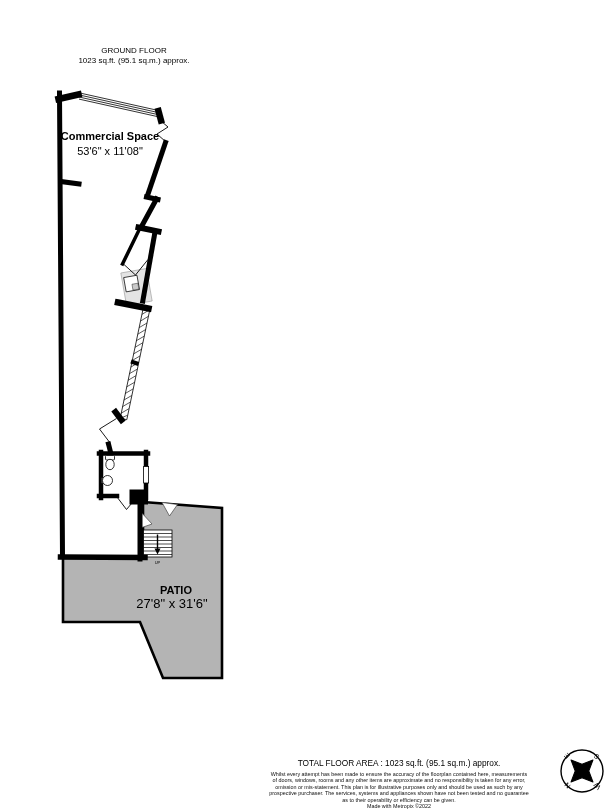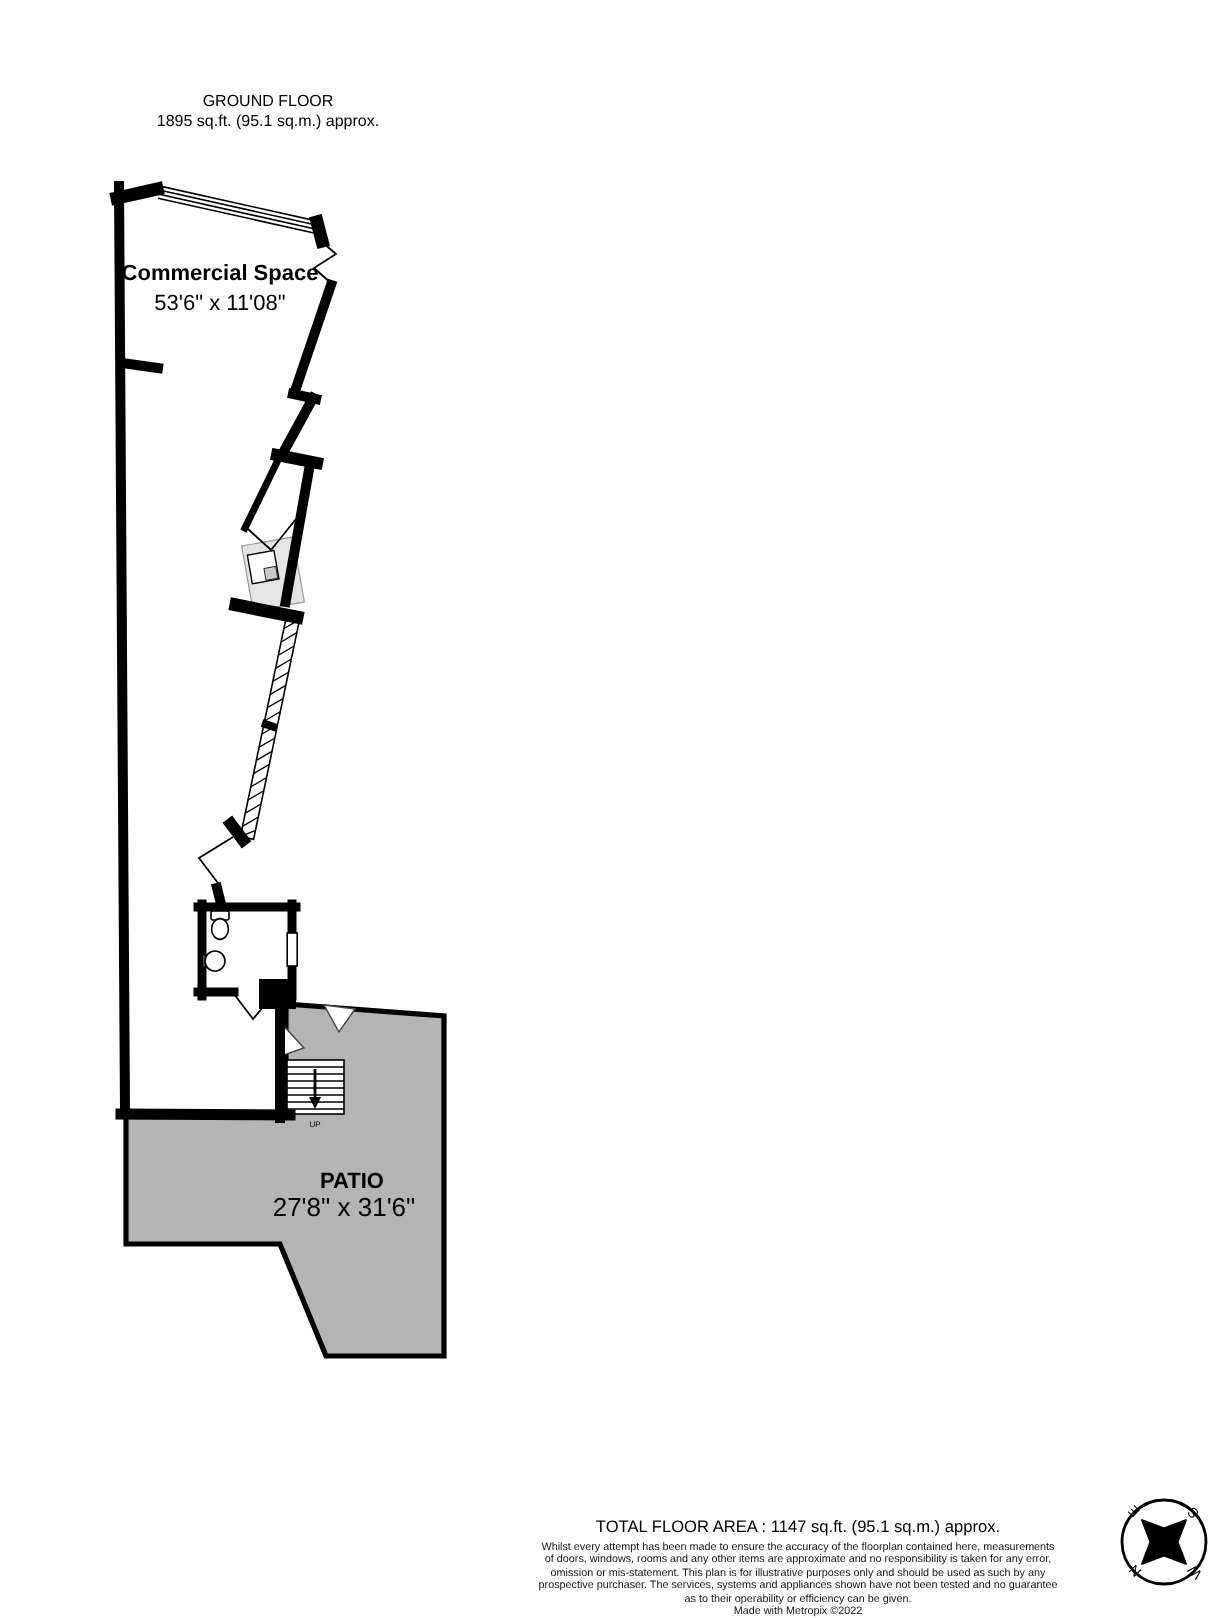--- a/index.html
+++ b/index.html
@@ -17,21 +17,21 @@
     position:absolute;left:238px;top:758px;width:322px;text-align:center;
   }
   .footer .total{font-size:8.3px;line-height:10px;margin-bottom:3px;}
   .footer .disc{font-size:5.4px;line-height:6.4px;color:#111;}
 </style>
 </head>
 <body>
 
 <div class="header">
   <div>GROUND FLOOR</div>
-  <div>1895 sq.ft. (95.1 sq.m.) approx.</div>
+  <div>1023 sq.ft. (95.1 sq.m.) approx.</div>
 </div>
 
 <svg class="plan-svg" width="608" height="809" viewBox="0 0 608 809">
 
   <g>
     <polygon points="143,502 222,508 222,678 163,678 140,622 63,622 63,557 143,557" fill="#b4b4b4" stroke="#000" stroke-width="2.6" stroke-linejoin="miter"></polygon>
   </g>
 
   <g>
     <rect x="143.5" y="530" width="28.5" height="27" fill="#fff" stroke="#000" stroke-width="0.8"></rect>
@@ -158,20 +158,20 @@
     <g transform="rotate(225 582 771)" font-size="7" text-anchor="middle">
       <text x="582" y="753">N</text>
       <text x="603.5" y="773.5">E</text>
       <text x="582" y="794">S</text>
       <text x="560.5" y="773.5">W</text>
     </g>
   </g>
 </svg>
 
 <div class="footer">
-  <div class="total">TOTAL FLOOR AREA : 1147 sq.ft. (95.1 sq.m.) approx.</div>
+  <div class="total">TOTAL FLOOR AREA : 1023 sq.ft. (95.1 sq.m.) approx.</div>
   <div class="disc">Whilst every attempt has been made to ensure the accuracy of the floorplan contained here, measurements</div>
   <div class="disc">of doors, windows, rooms and any other items are approximate and no responsibility is taken for any error,</div>
   <div class="disc">omission or mis-statement. This plan is for illustrative purposes only and should be used as such by any</div>
   <div class="disc">prospective purchaser. The services, systems and appliances shown have not been tested and no guarantee</div>
   <div class="disc">as to their operability or efficiency can be given.</div>
   <div class="disc">Made with Metropix ©2022</div>
 </div>
 
 </body></html>

